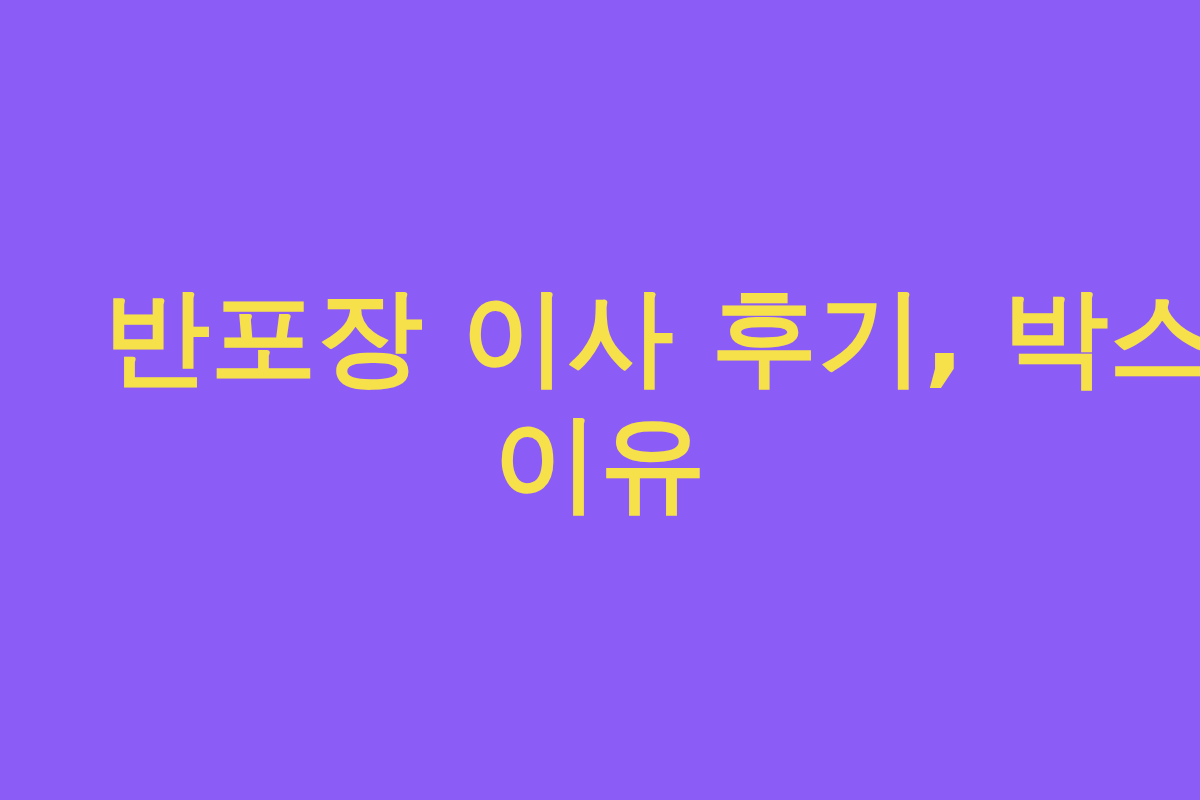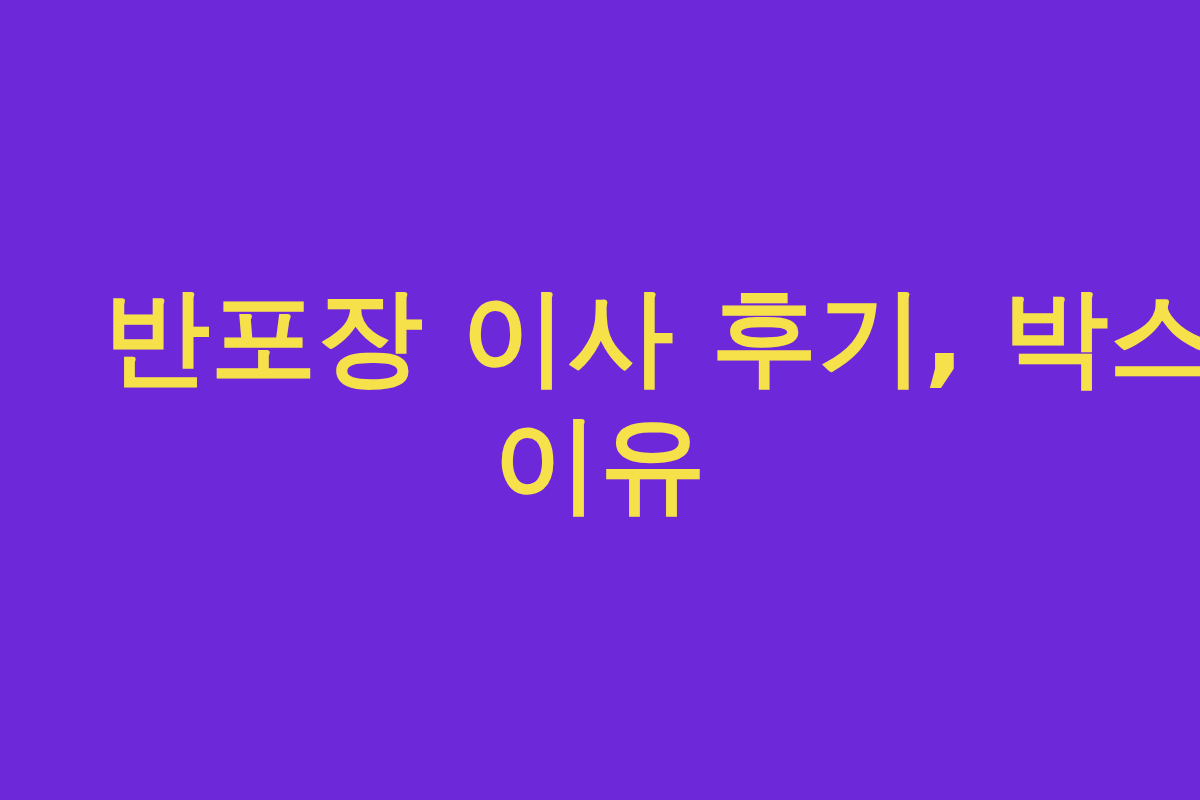--- a/index.html
+++ b/index.html
@@ -46,24 +46,24 @@
     text-rendering: geometricPrecision;
   }
 
   .title-line.line-last {
     letter-spacing: 1px;
   }
 </style>
 </head>
 <body>
 
-<div id="thumbnail-card" style="background: #6d28d9;">
+<div id="thumbnail-card" style="background: #8b5cf6;">
 
   <div id="title-block" style="text-align: center;">
 
     <span class="title-line line-1" style="color: rgb(247, 225, 75);">반포장 이사 후기, 박스</span>
 
 
-    <span class="title-line line-3 line-last" style="color: rgb(247, 225, 75);">이유</span>
+    <span class="title-line line-3 line-last" style="color: rgb(247, 225, 75); font-family: Liberation Serif, serif;">이유</span>
 
   </div>
 
 </div>
 
 </body></html>

